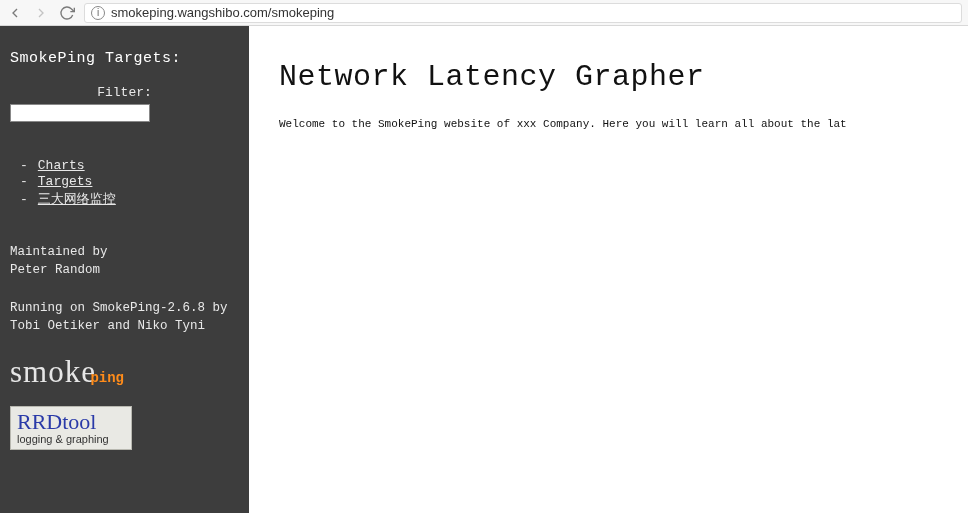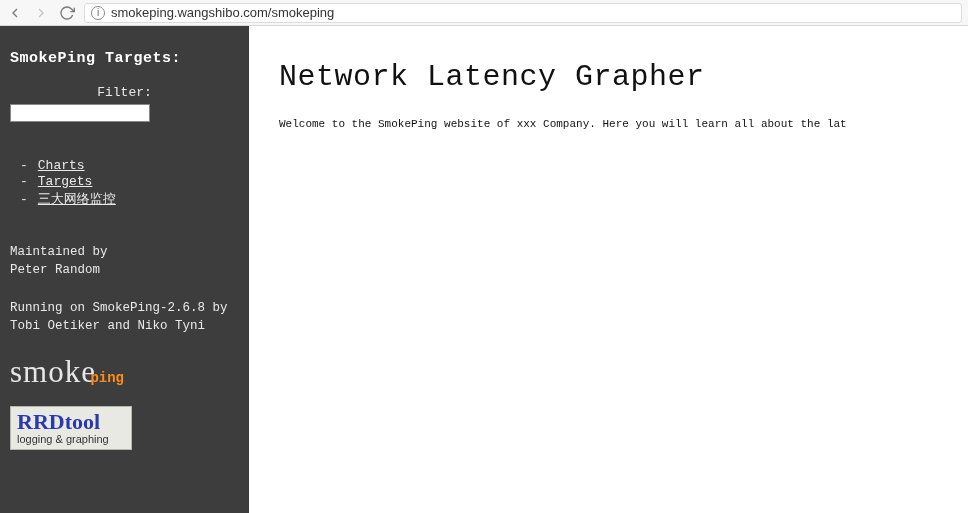--- a/index.html
+++ b/index.html
@@ -51,21 +51,21 @@
     width: 249px;
     background: #3d3d3d;
     color: #e8e8e8;
     font-family: "Courier New", monospace;
     font-size: 13px;
     padding: 10px 10px 20px 10px;
     display: flex;
     flex-direction: column;
   }
   .sidebar-title {
-    font-weight: bold;
+    font-weight: normal;
     color: #fff;
     font-size: 15px;
     margin: 14px 0 18px 0;
     letter-spacing: 0.5px;
   }
   .filter-label { margin-bottom: 4px; text-align: center; }
   .filter-input {
     width: 140px;
     height: 18px;
     background: #fff;
@@ -102,21 +102,21 @@
     margin-top: 22px;
     width: 122px;
     background: #e9e9e4;
     border: 1px solid #b8b8b0;
     padding: 4px 6px 4px 6px;
     line-height: 1;
   }
   .logo-rrdtool .top {
     color: #2a3aa8;
     font-family: Georgia, serif;
-    font-weight: bold;
+    font-weight: normal;
     font-size: 22px;
   }
   .logo-rrdtool .bot {
     color: #333;
     font-family: Liberation Sans, sans-serif;
     font-size: 11px;
     margin-top: 1px;
   }
 
   .content {

